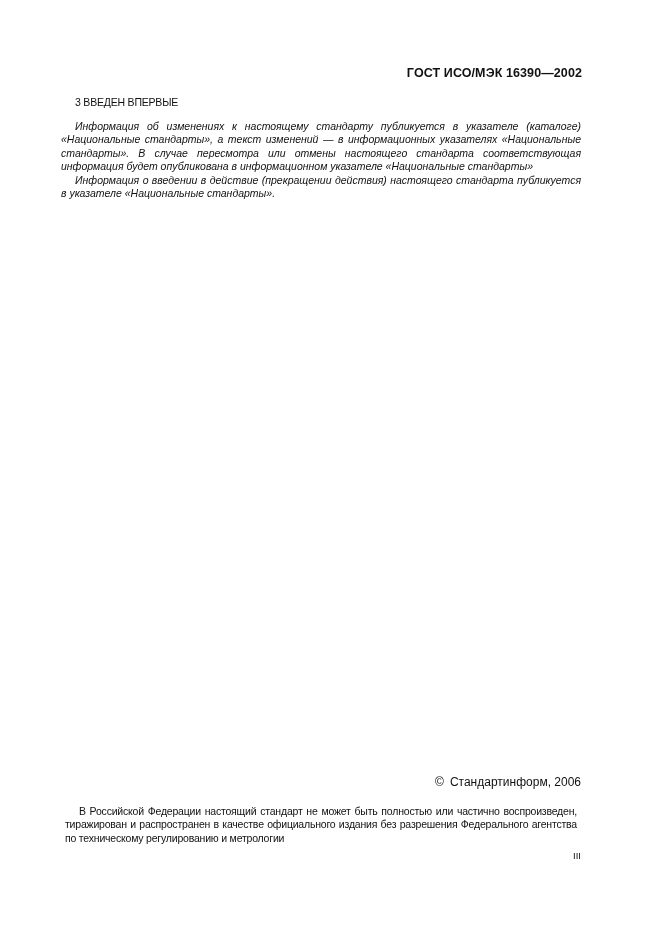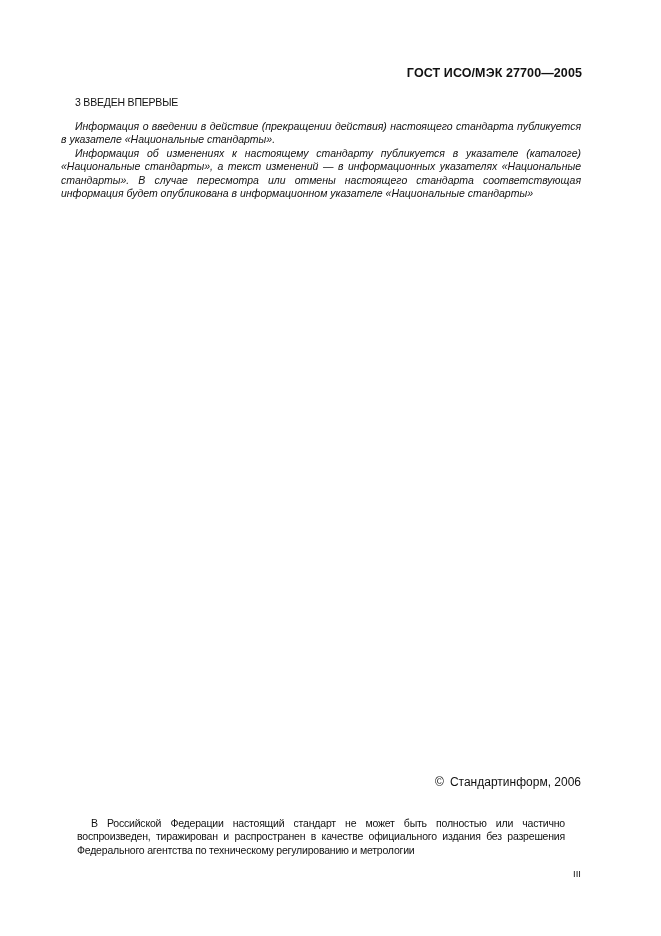--- a/index.html
+++ b/index.html
@@ -24,37 +24,36 @@
     .copyright {
       position: absolute; top: 775px; right: 80px;
       font-size: 12px;
     }
     .copyright .sym { margin-right: 6px; }
     .legal-block {
       position: absolute; top: 801px; left: 61px; width: 520px;
       font-size: 10.5px; line-height: 13.4px; text-align: justify;
       letter-spacing: -0.2px;
     }
-    .legal-block p { margin: 16px; text-indent: 14px; }
+    .legal-block p { margin: 4px; text-indent: 14px; }
     .page-number {
       position: absolute; top: 850px; right: 80px;
       font-size: 9.5px;
-      margin-top: 18px;
     }
   </style>
 </head>
 <body>
 
-<div class="header-code">ГОСТ ИСО/МЭК 27700—2005</div>
+<div class="header-code">ГОСТ ИСО/МЭК 16390—2002</div>
 
 <div class="section-heading">3  ВВЕДЕН ВПЕРВЫЕ</div>
 
 <div class="info-block">
+  <p>Информация об изменениях к настоящему стандарту публикуется в указателе (каталоге) «Национальные стандарты», а текст изменений — в информационных указателях «Национальные стандарты». В случае пересмотра или отмены настоящего стандарта соответствующая информация будет опубликована в информационном указателе «Национальные стандарты»</p>
   <p>Информация о введении в действие (прекращении действия) настоящего стандарта публикуется в указателе «Национальные стандарты».</p>
-  <p>Информация об изменениях к настоящему стандарту публикуется в указателе (каталоге) «Национальные стандарты», а текст изменений — в информационных указателях «Национальные стандарты». В случае пересмотра или отмены настоящего стандарта соответствующая информация будет опубликована в информационном указателе «Национальные стандарты»</p>
 </div>
 
 <div class="copyright">
   <span class="sym">©</span><span>Стандартинформ, 2006</span>
 </div>
 
 <div class="legal-block">
   <p>В Российской Федерации настоящий стандарт не может быть полностью или частично воспроизведен, тиражирован и распространен в качестве официального издания без разрешения Федерального агентства по техническому регулированию и метрологии</p>
 </div>
 

